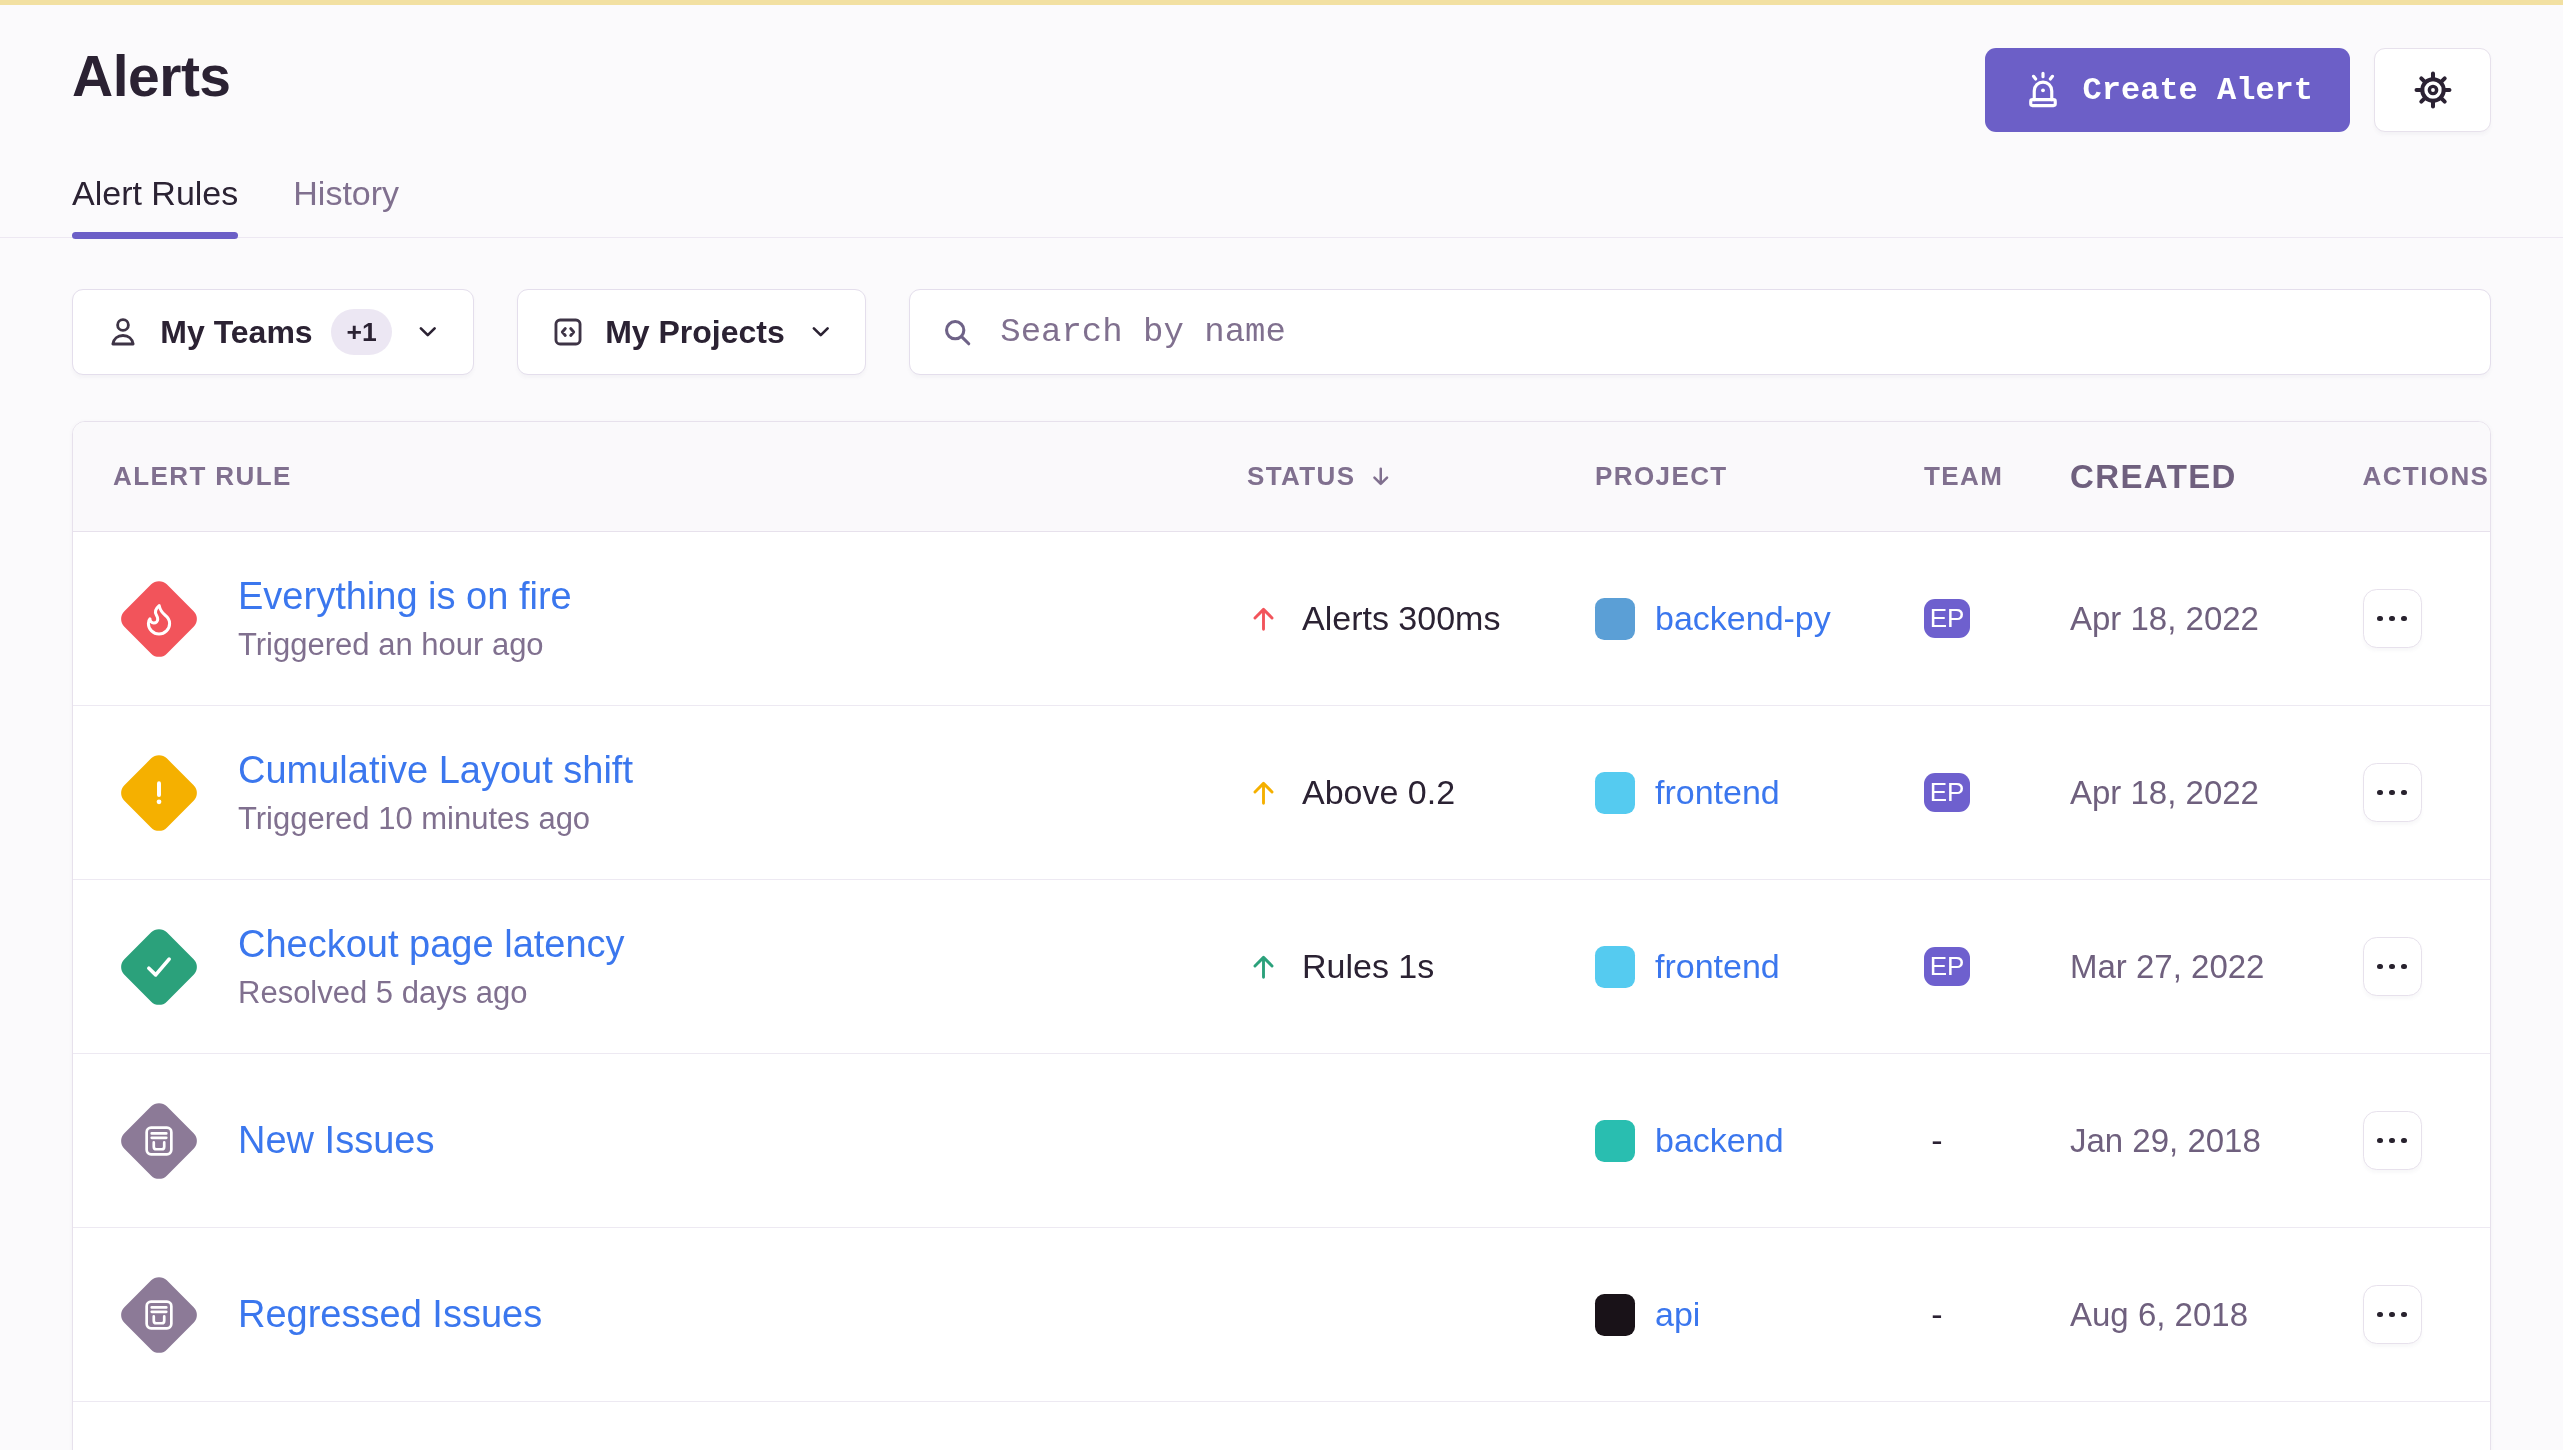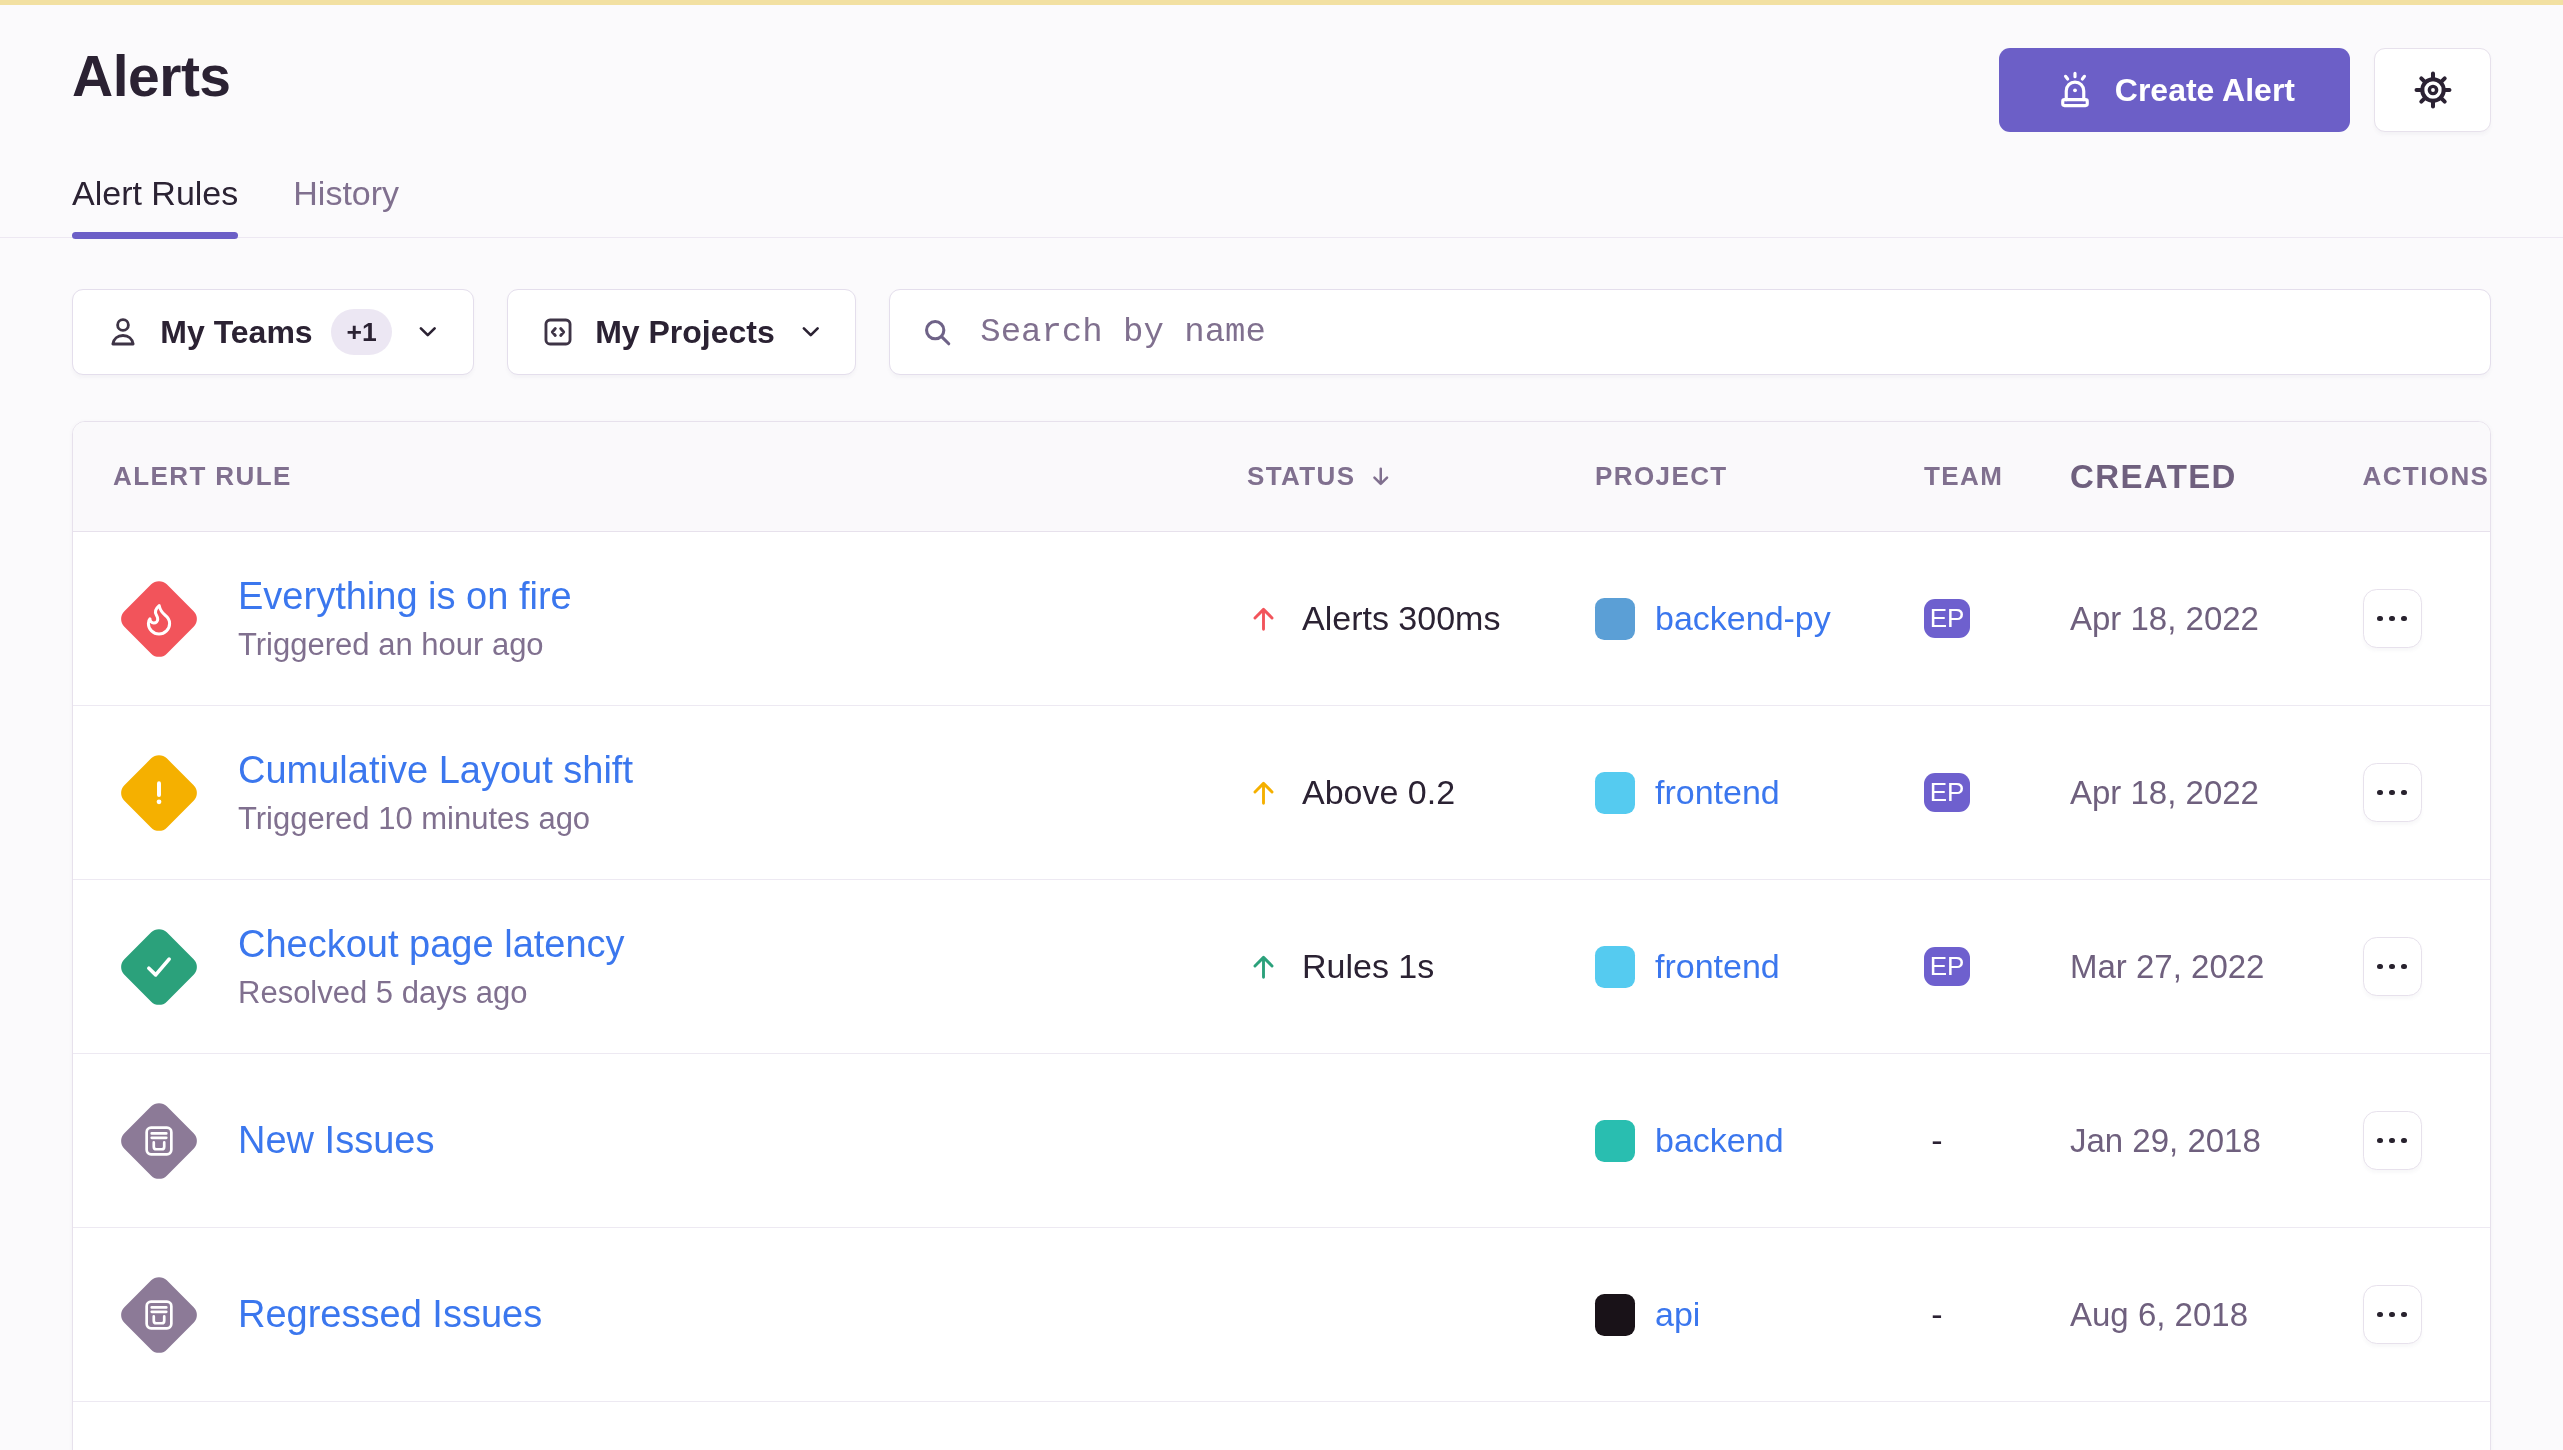--- a/index.html
+++ b/index.html
@@ -9,45 +9,45 @@
     background: #FBFAFC; color: #2B2233;
     font-family: "Liberation Sans", "DejaVu Sans", sans-serif;
   }
   .top-stripe { height: 4.6px; background: #F2E0A2; }
 
   
   .page-head { display: flex; justify-content: space-between; align-items: flex-start; padding: 38px 72px 0; }
   .page-title { margin: 0; font-size: 57px; font-weight: 700; letter-spacing: -0.5px; color: #2B2233; }
   .head-actions { display: flex; gap: 24px; margin-top: 5.5px; }
   .btn-create {
-    display: flex; align-items: center; gap: 18.3px; height: 84px; padding: 0 55px;
+    display: flex; align-items: center; gap: 18.3px; height: 84px; padding: 0 37px;
     background: #6C5FC7; border: none; border-radius: 11px;
     color: #fff; font-size: 32px; font-weight: 600; cursor: pointer;
-    font-family: Liberation Sans, sans-serif;
+    font-family: Liberation Mono, monospace;
   }
   .btn-create svg { width: 42px; height: 42px; }
   .btn-gear {
     width: 117px; height: 84px; border-radius: 11px; background: #fff;
     border: 1.8px solid #E7E1EC; display: flex; align-items: center; justify-content: center;
     cursor: pointer; box-shadow: 0 2.7px 3.7px rgba(80,70,100,.04);
   }
   .btn-gear svg { width: 46px; height: 46px; }
 
   
   .tabs-bar { margin-top: 42px; border-bottom: 1.8px solid #EDE8F2; padding: 0 72px; }
   .tabs { display: flex; gap: 55px; }
   .tab { font-size: 34px; padding-bottom: 24px; position: relative; color: #80708F; cursor: pointer; }
   .tab.active { color: #2B2233; }
   .tab.active::after {
     content: ""; position: absolute; left: 0; right: 0; bottom: -1.8px;
     height: 7.3px; border-radius: 4.6px; background: #6C5FC7;
   }
 
   
-  .filters { display: flex; gap: 33px; padding: 0 72px; margin-top: 51px; }
+  .filters { display: flex; gap: 43px; padding: 0 72px; margin-top: 51px; }
   .filter-btn {
     display: flex; align-items: center; gap: 18.3px; height: 86px; padding: 0 31px;
     background: #fff; border: 1.8px solid #E4DEEC; border-radius: 11px;
     font-size: 32px; font-weight: 600; color: #2B2233; cursor: pointer;
     box-shadow: 0 2.7px 3.7px rgba(80,70,100,.04); font-family: inherit;
   }
   .filter-btn svg.f-ic { width: 38px; height: 38px; }
   .filter-btn svg.chev { width: 27.5px; height: 27.5px; margin-left: 3.7px; }
   .badge-plus {
     background: #ECE7F3; border-radius: 914px; font-size: 26.5px; font-weight: 600;

